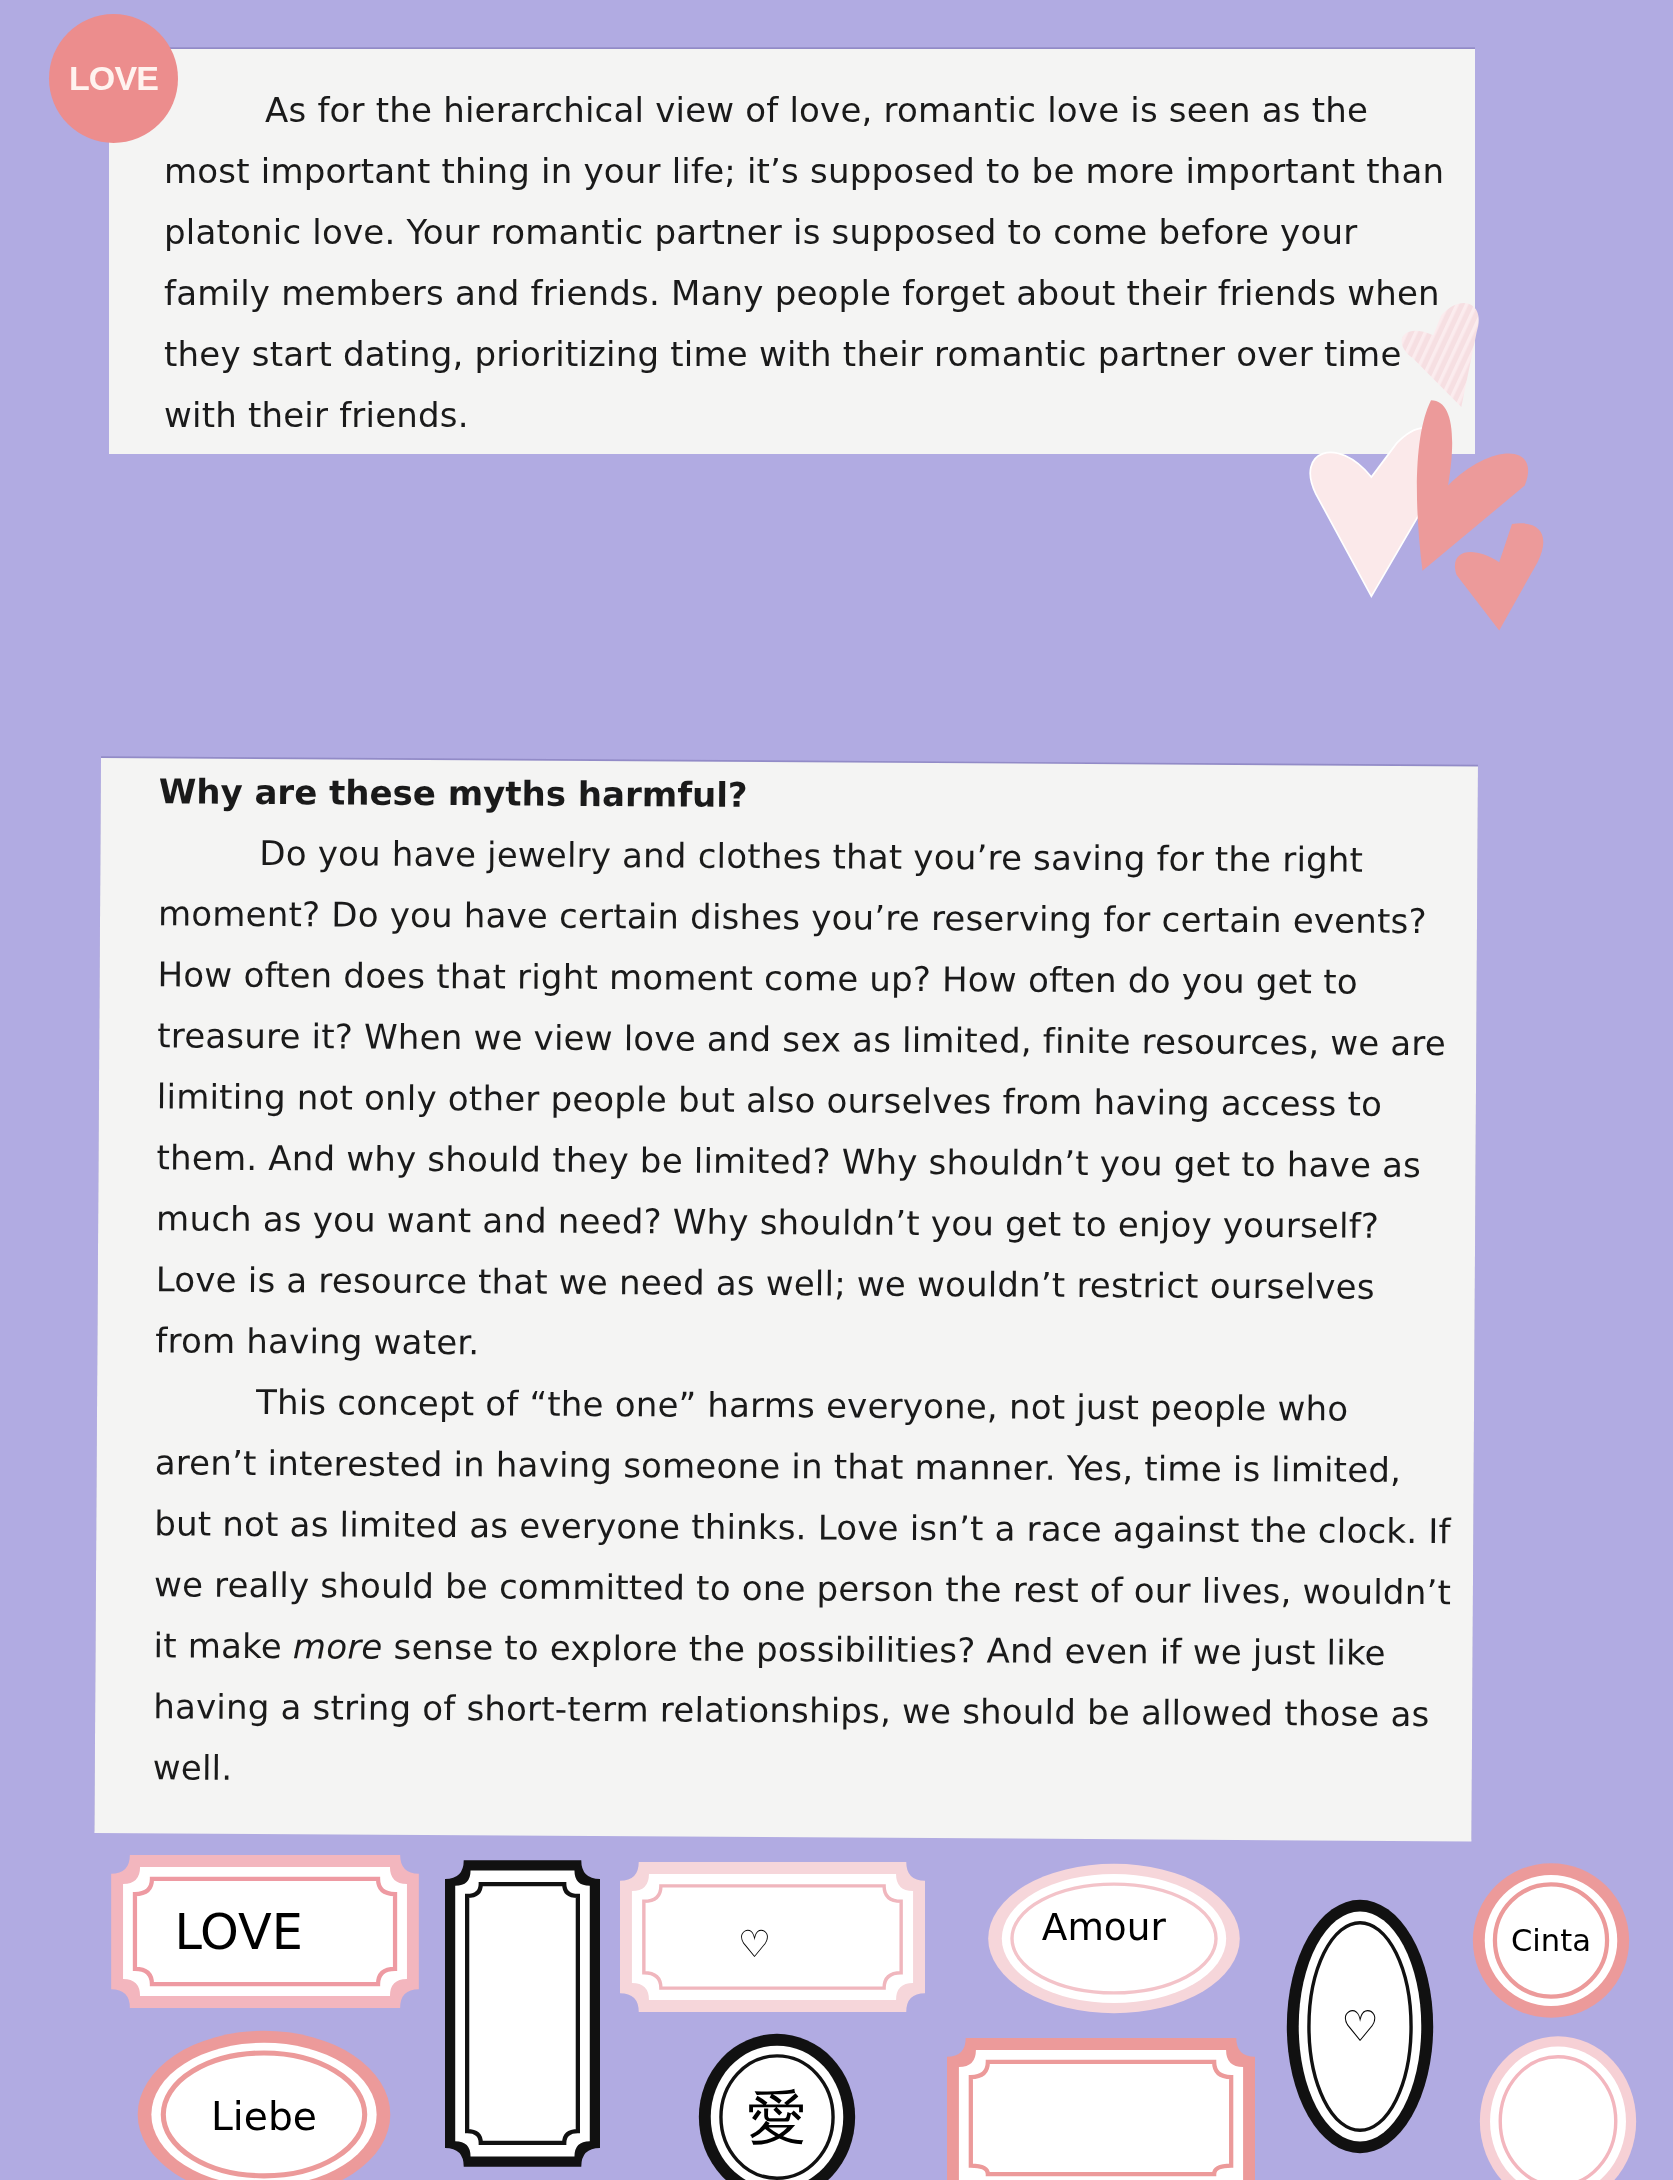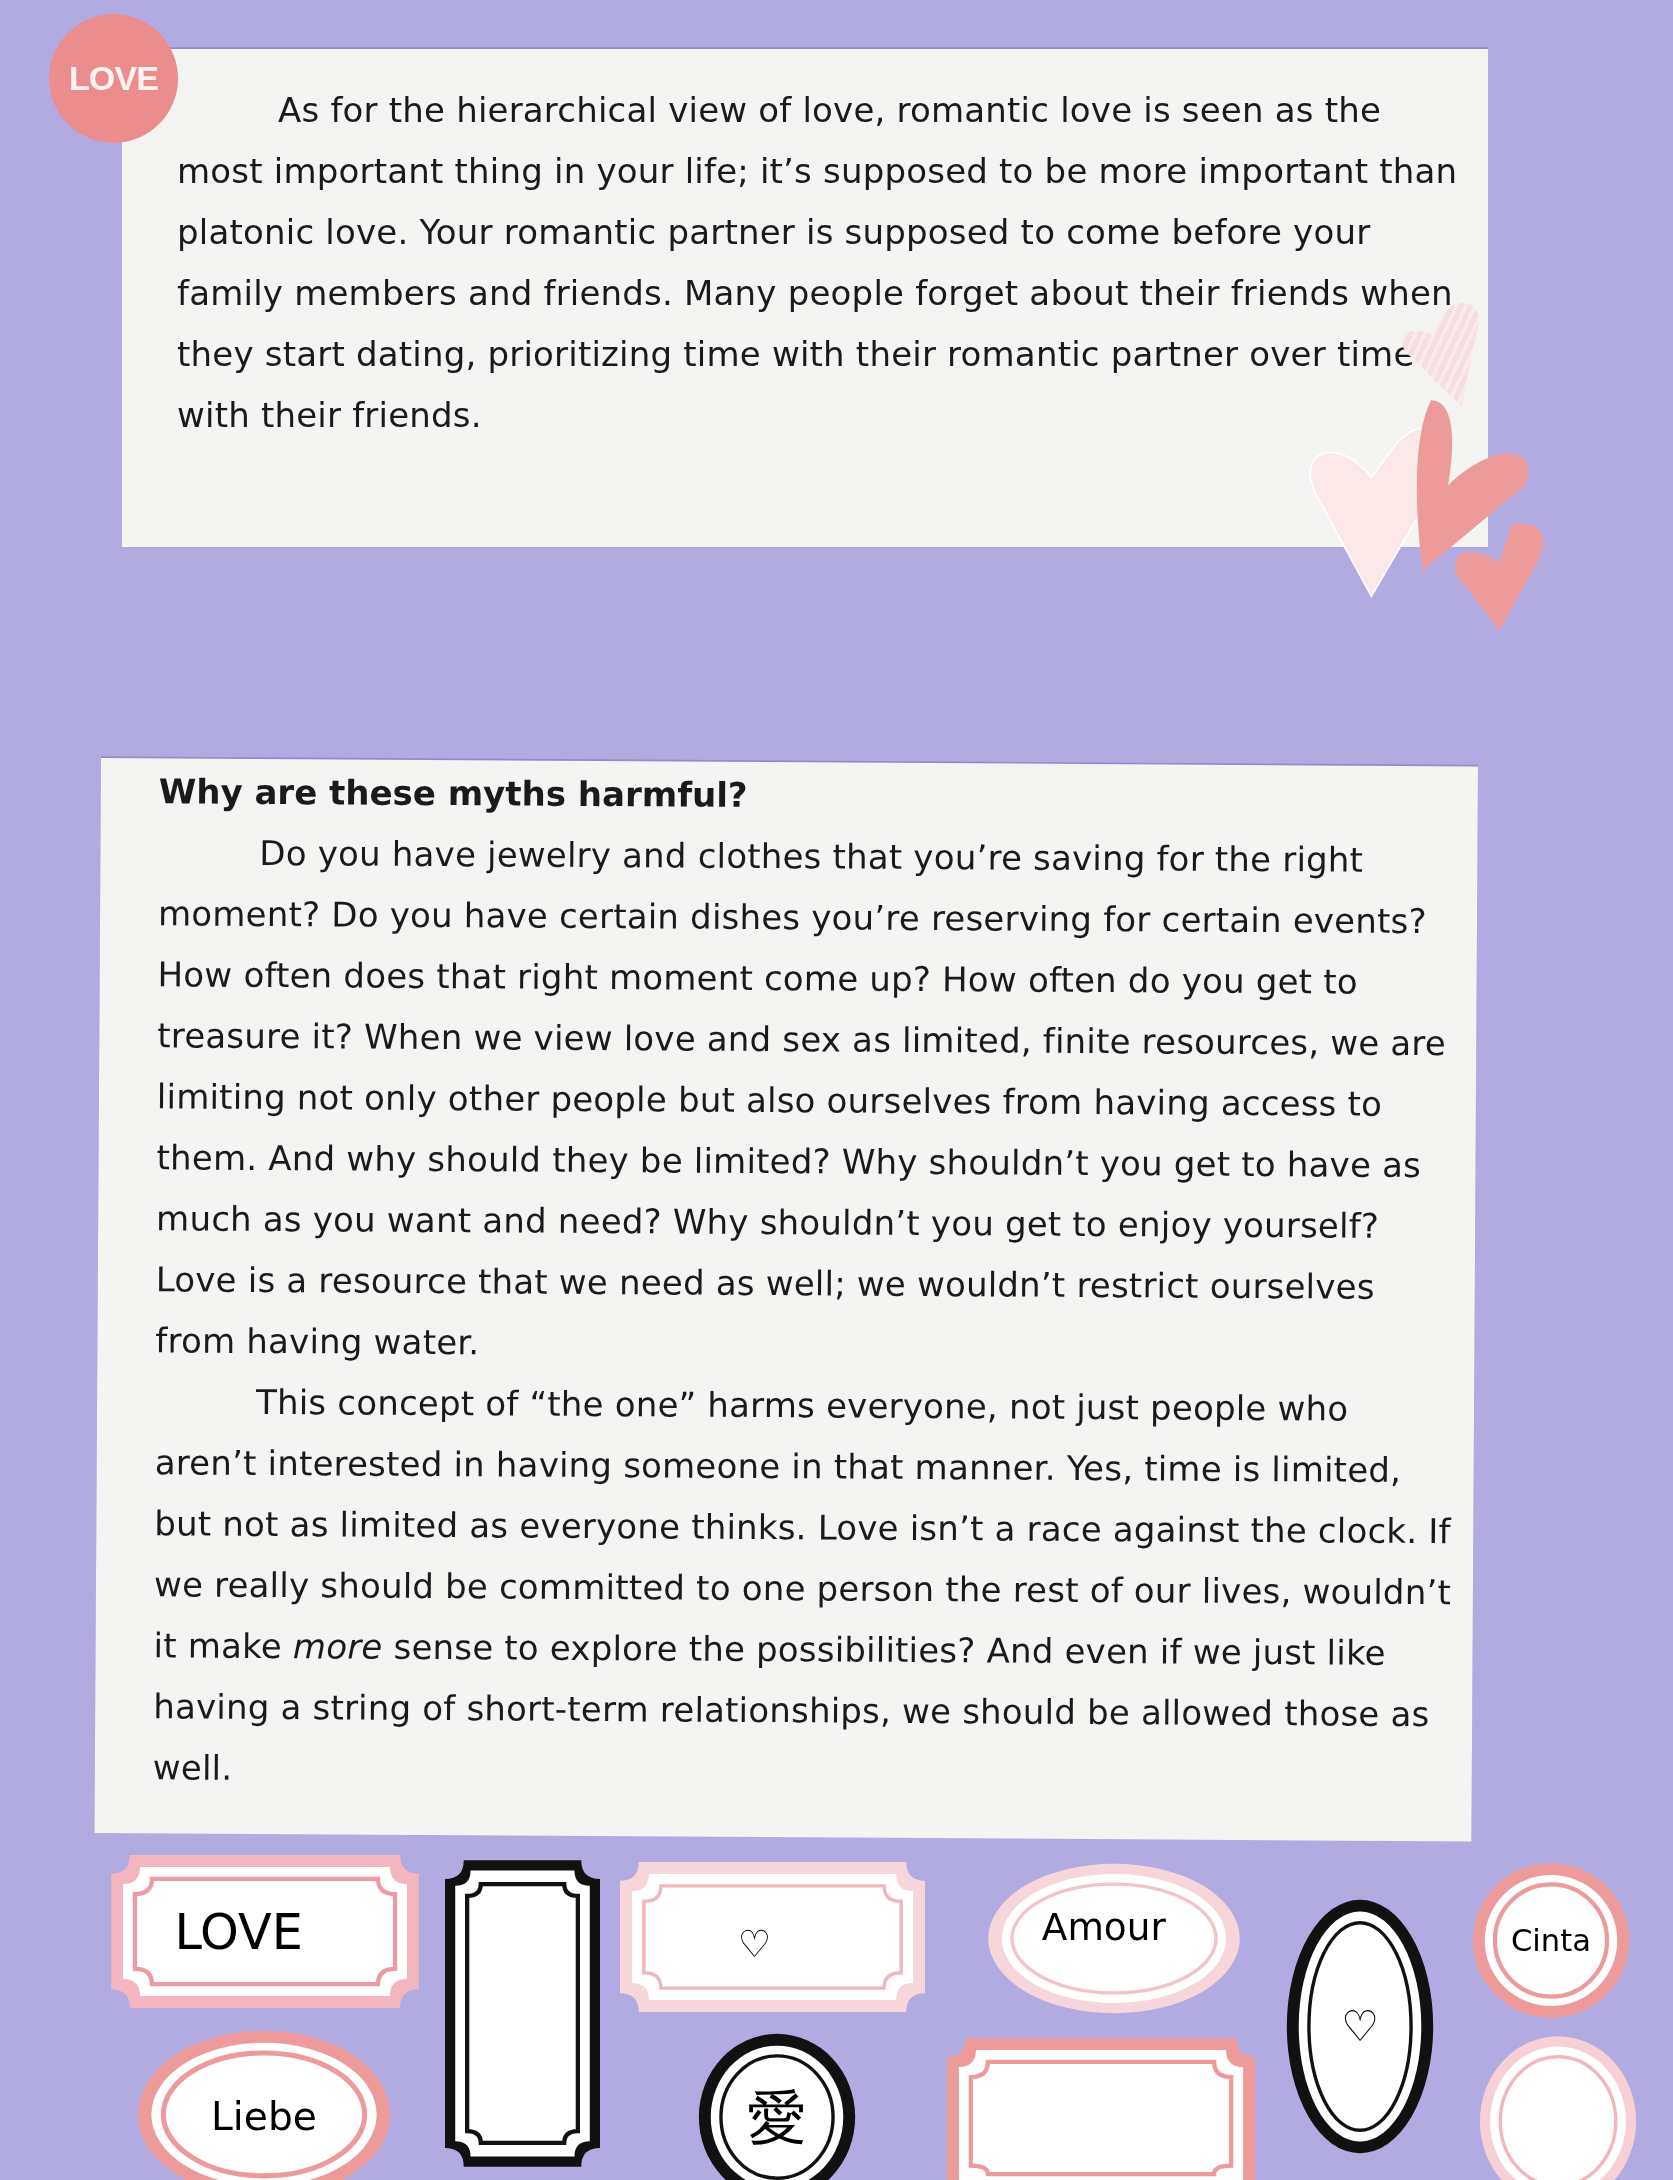--- a/index.html
+++ b/index.html
@@ -6,21 +6,21 @@
     body {
       width: 1674px; height: 2181px; position: relative; overflow: hidden;
       background: #b1abe2;
       font-family: "DejaVu Sans", sans-serif;
     }
     .card {
       position: absolute; background: #f4f4f3;
       box-shadow: 0 -1.7px 0 rgba(90,80,150,0.35);
       color: #1a1a1a;
     }
-    .card1 { left: 122px; top: 49px; width: 1366px; height: 498px; }
+    .card1 { left: 109px; top: 49px; width: 1366px; height: 405px; }
     .card2 { left: 101px; top: 758px; width: 1377px; height: 1075px; transform: rotate(0.35deg); transform-origin: left top; }
     .para {
       font-size: 34px; line-height: 61px; margin: 0;
       letter-spacing: 0.2px;
     }
     .indent { text-indent: 101px; }
     .card1 .body { position: absolute; left: 55px; top: 31px; width: 1295px; }
     .card2 .body { position: absolute; left: 58px; top: 3.4px; width: 1303px; }
     .heading { font-weight: bold; font-size: 34px; line-height: 61px; margin: 0; }
     .love-badge {

